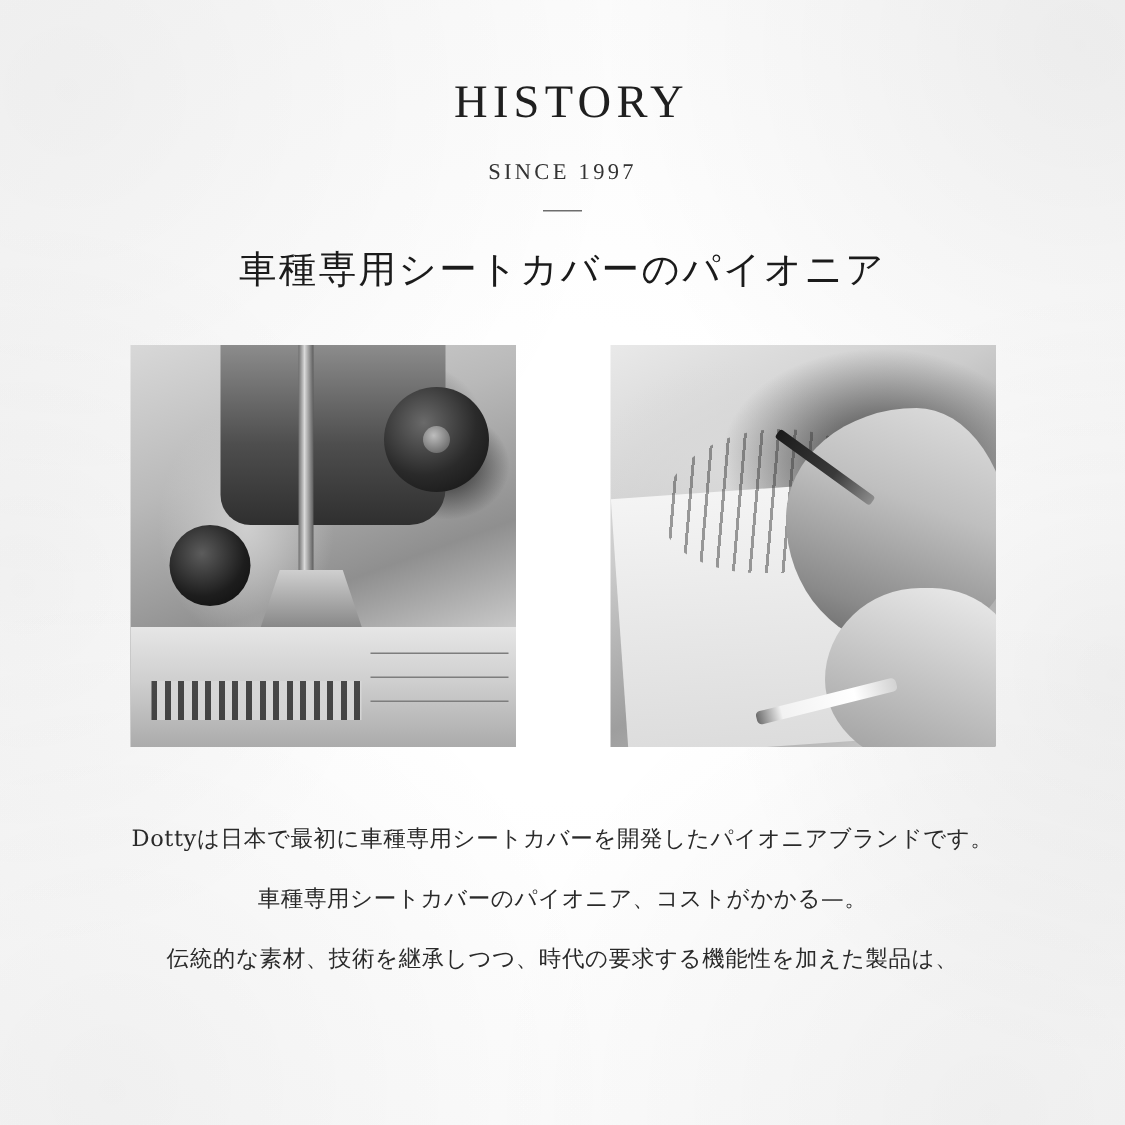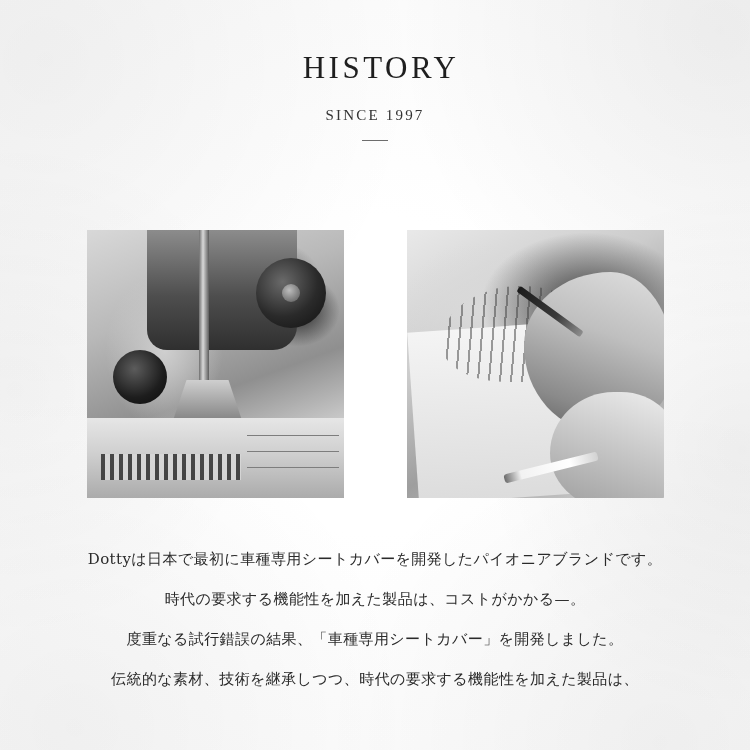--- a/index.html
+++ b/index.html
@@ -227,20 +227,21 @@
 </style>
 </head>
 <body>
 
 <div class="page">
   <div class="inner">
 
     <div class="title-en">HISTORY</div>
     <div class="subtitle-en">SINCE 1997</div>
     <div class="rule"></div>
+    <div class="headline-jp">車種専用シートカバーのパイオニア</div>
 
     <div class="photos">
 
       <div class="photo photo-sewing">
         <div class="ph-head"></div>
         <div class="ph-needlebar"></div>
         <div class="ph-wheel"></div>
         <div class="ph-wheel-hub"></div>
         <div class="ph-disc"></div>
         <div class="ph-foot"></div>
@@ -257,19 +258,18 @@
         <div class="sk-hand"></div>
         <div class="sk-pencil"></div>
         <div class="sk-hand2"></div>
         <div class="sk-pencil-white"></div>
       </div>
 
     </div>
 
     <div class="body-copy">
       <p>Dottyは日本で最初に車種専用シートカバーを開発したパイオニアブランドです。</p>
-      <p>時代の要求する機能性を加えた製品は、コストがかかる—。</p>
-      <p>度重なる試行錯誤の結果、「車種専用シートカバー」を開発しました。</p>
+      <p>車種専用シートカバーのパイオニア、コストがかかる—。</p>
       <p>伝統的な素材、技術を継承しつつ、時代の要求する機能性を加えた製品は、</p>
     </div>
 
   </div>
 </div>
 
 </body></html>

